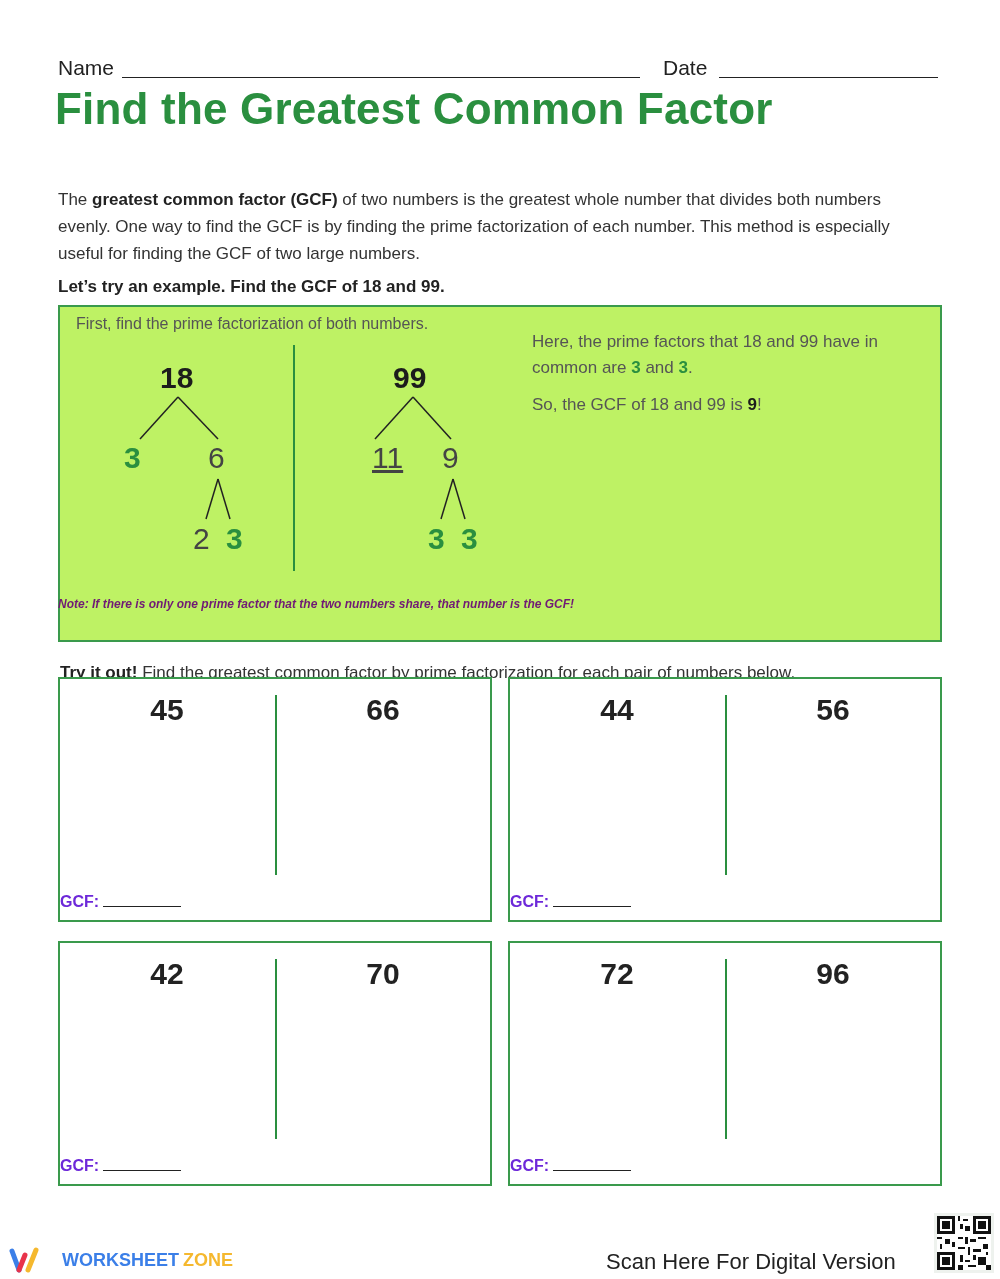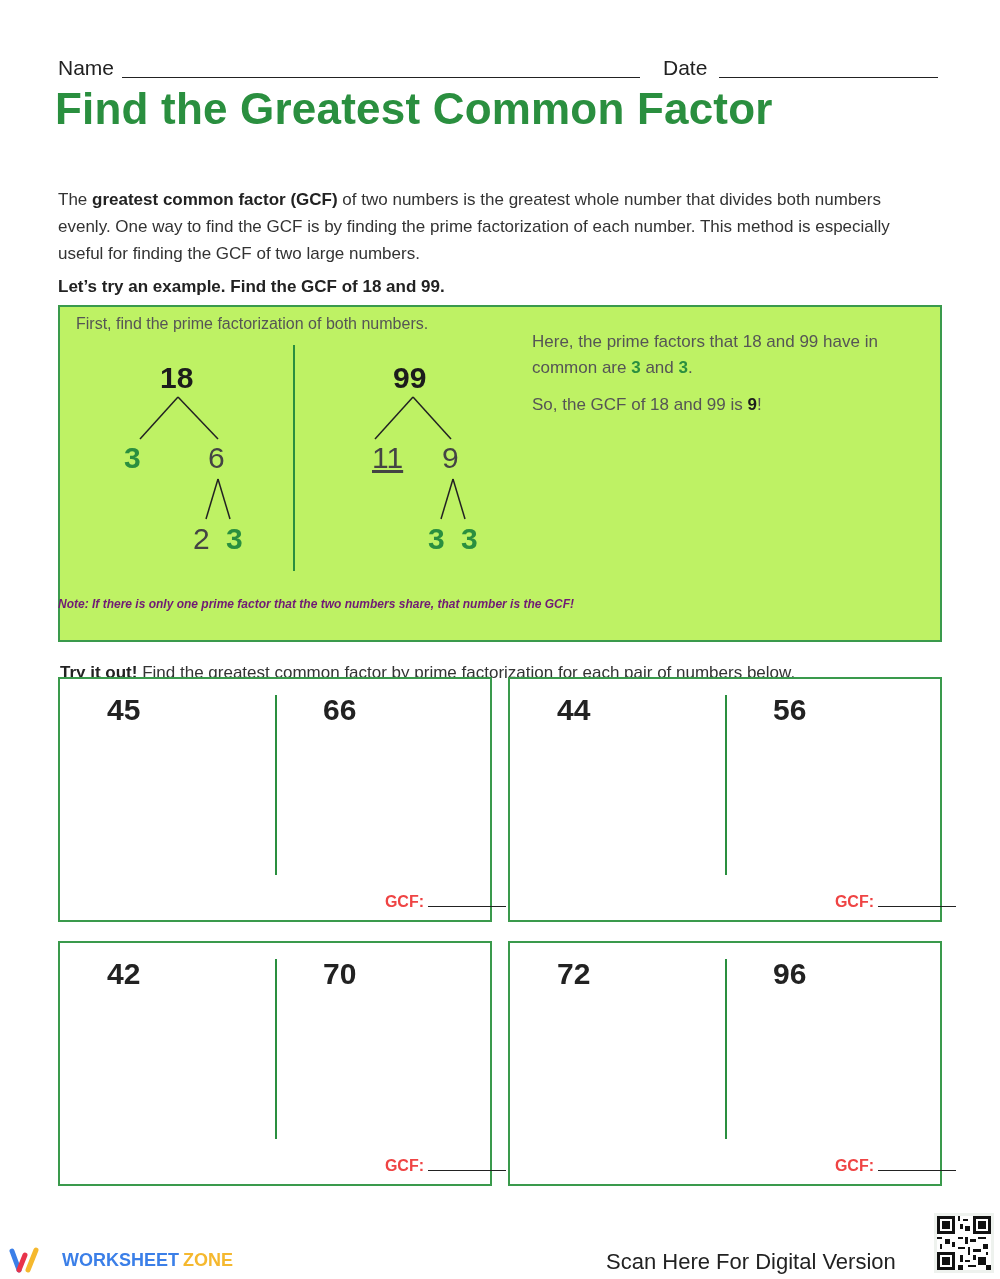--- a/index.html
+++ b/index.html
@@ -33,25 +33,25 @@
   .explain p { margin-bottom: 11px; }
   .explain .g { color: #2a8f3f; font-weight: bold; }
   .explain .k { color: #1c1c1c; font-weight: bold; }
 
   .note { position: absolute; left: 58px; top: 597px; font-size: 12px; font-style: italic; color: #701a75; font-weight: bold; }
 
   .tryit { position: absolute; left: 60px; top: 647px; font-size: 17px; color: #333; margin-top: 16px; }
   .tryit b { color: #222; }
 
   .problem { position: absolute; width: 434px; height: 245px; border: 2px solid #3a9a4c; background: #fff; }
-  .problem .num { position: absolute; top: 14px; width: 120px; font-size: 30px; font-weight: bold; color: #222; }
+  .problem .num { position: absolute; top: 14px; width: 120px; text-align: center; font-size: 30px; font-weight: bold; color: #222; }
   .problem .num.left { left: 47px; }
   .problem .num.right { left: 263px; }
   .problem .vline { position: absolute; left: 215px; top: 16px; width: 2px; height: 180px; background: #2a8f3f; }
-  .problem .gcf { position: absolute; left: 16px; width: 100%; top: 214px; text-align: right; font-size: 16px; font-weight: bold; color: #ef4444; }
+  .problem .gcf { position: absolute; left: 0; width: 100%; top: 214px; text-align: left; font-size: 16px; font-weight: bold; color: #6d28d9; }
   .problem .gcf .blank { display: inline-block; width: 78px; border-bottom: 1.5px solid #222; margin-left: 4px; vertical-align: 0px; }
 
   .footer-logo { position: absolute; left: 8px; top: 1245px; height: 30px; display: flex; align-items: center; }
   .footer-logo .brand-a { font-size: 18px; font-weight: bold; color: #3b7fe8; margin-left: 20px; }
   .footer-logo .brand-b { font-size: 18px; font-weight: bold; color: #f5b82e; margin-left: 4px; }
   .scan { position: absolute; left: 606px; top: 1249px; font-size: 22px; color: #222; }
   .qr { position: absolute; left: 934px; top: 1213px; width: 60px; height: 60px; background: #eef2ee; padding: 3px; }
 </style>
 </head>
 <body>

